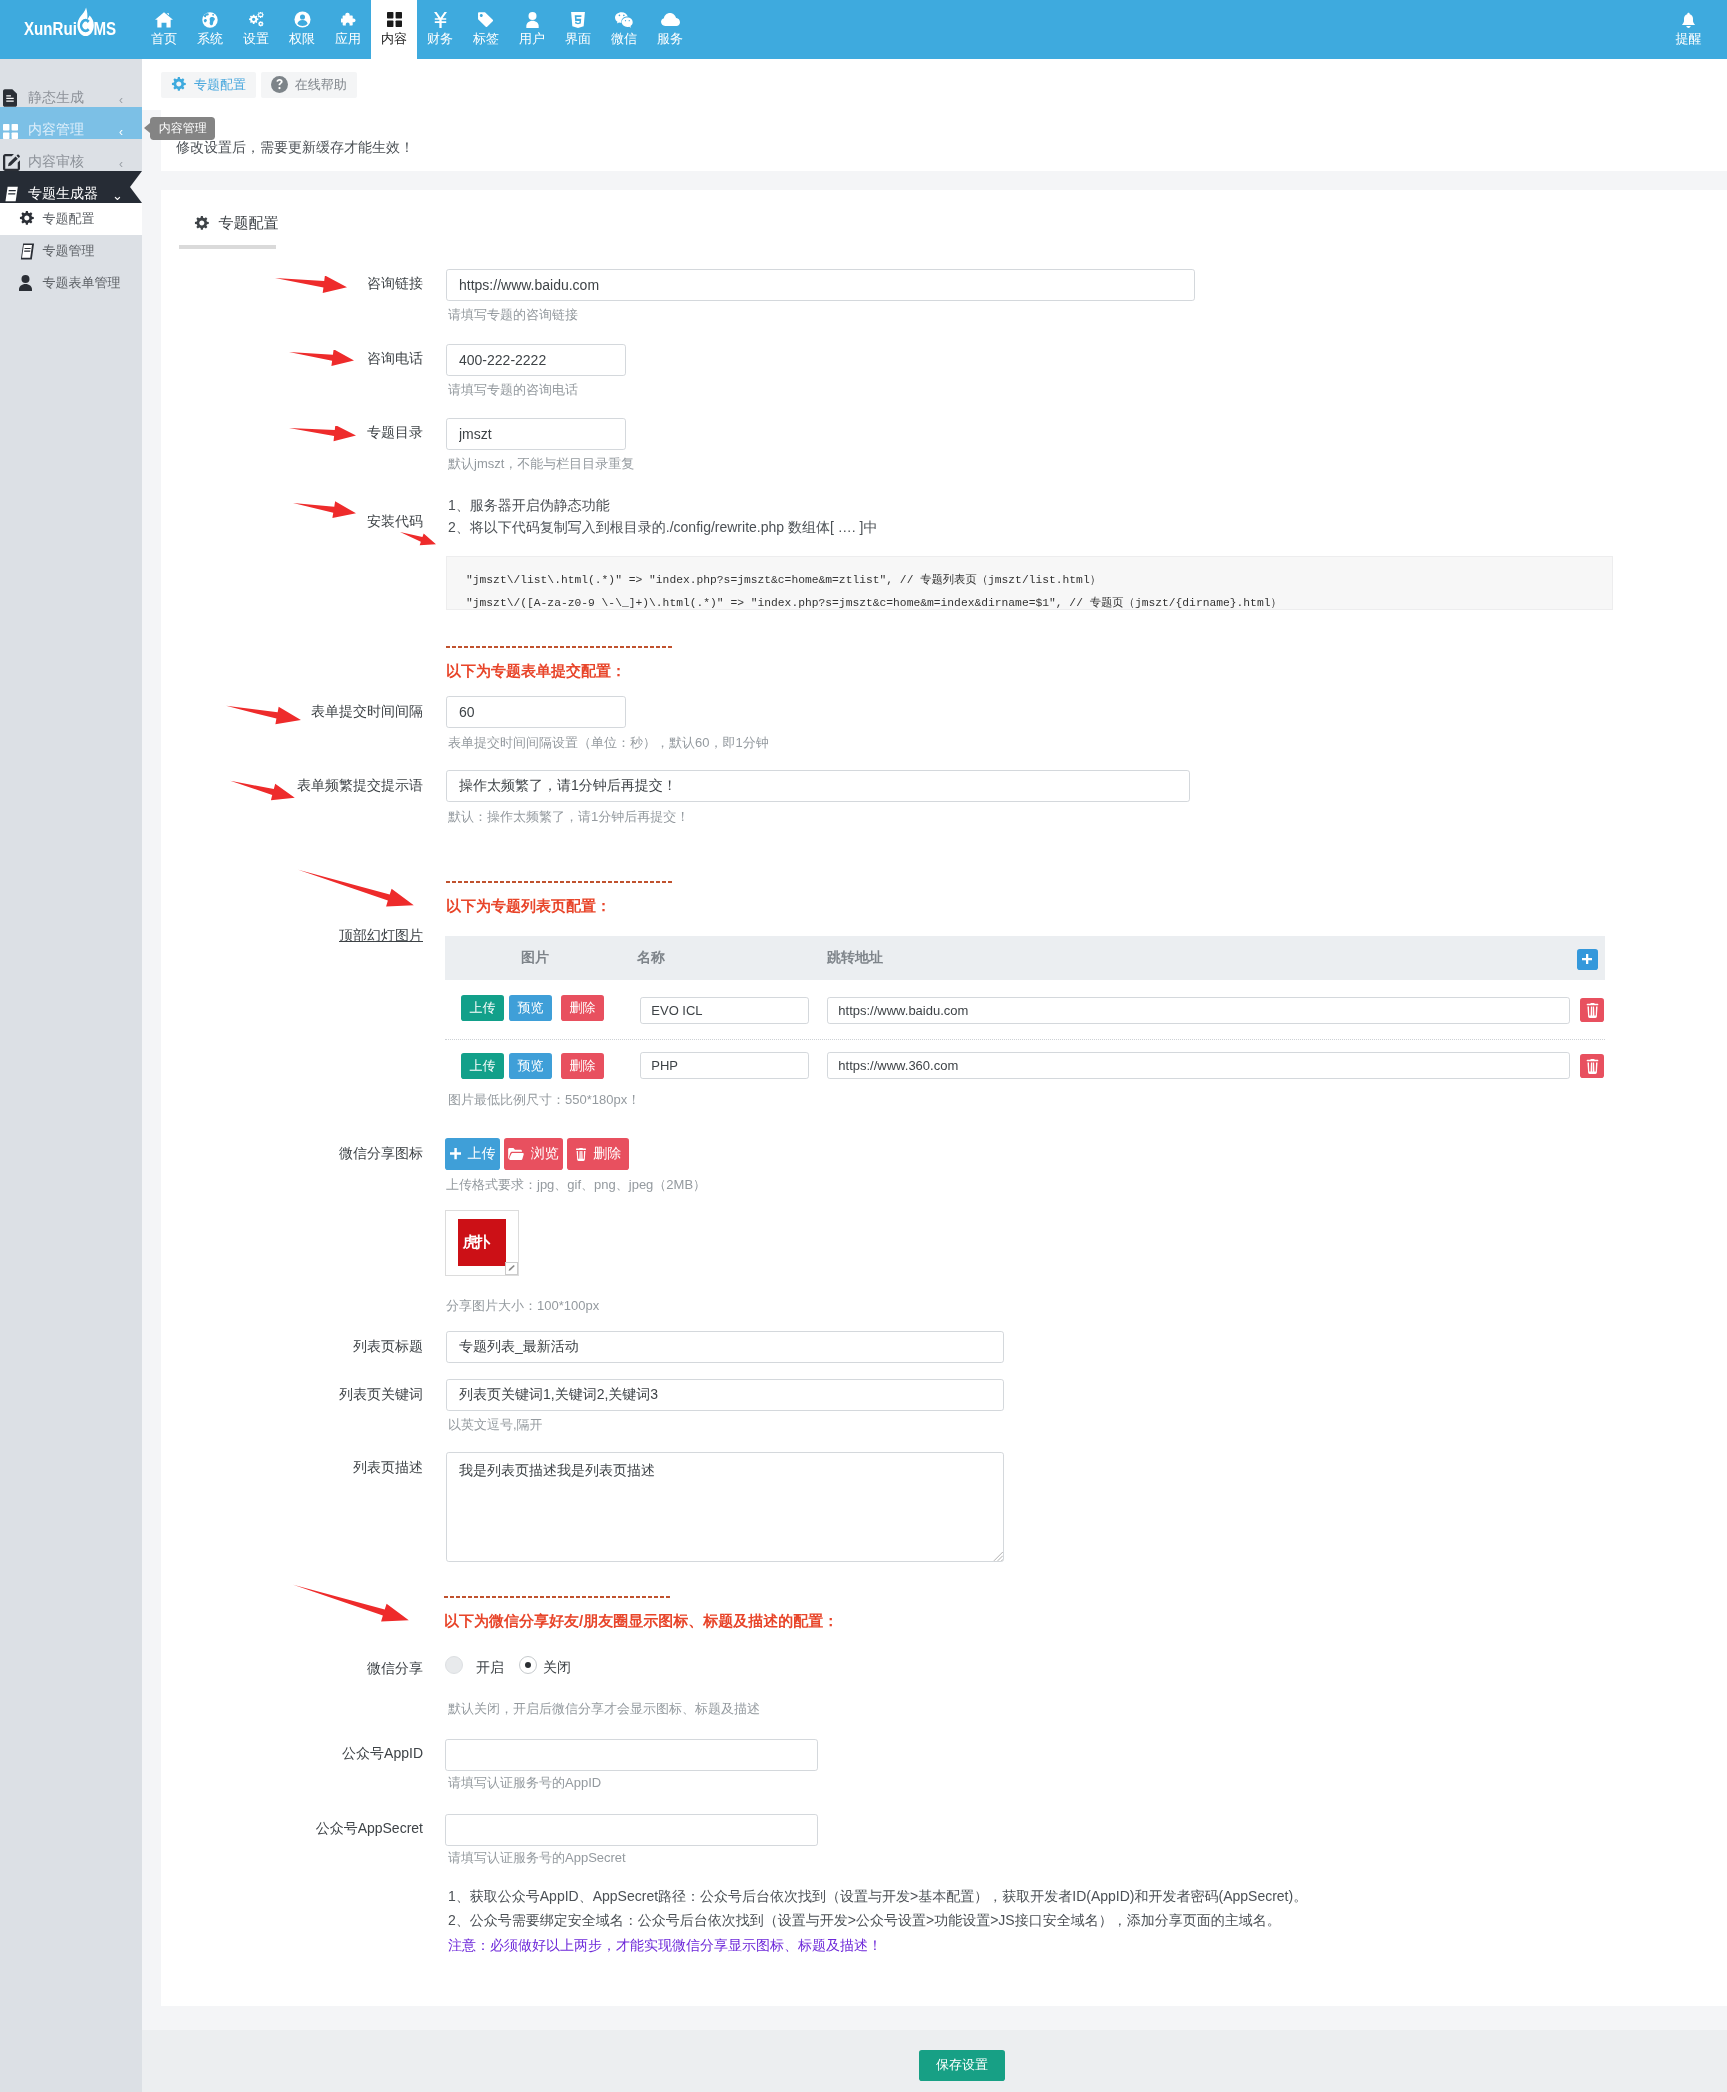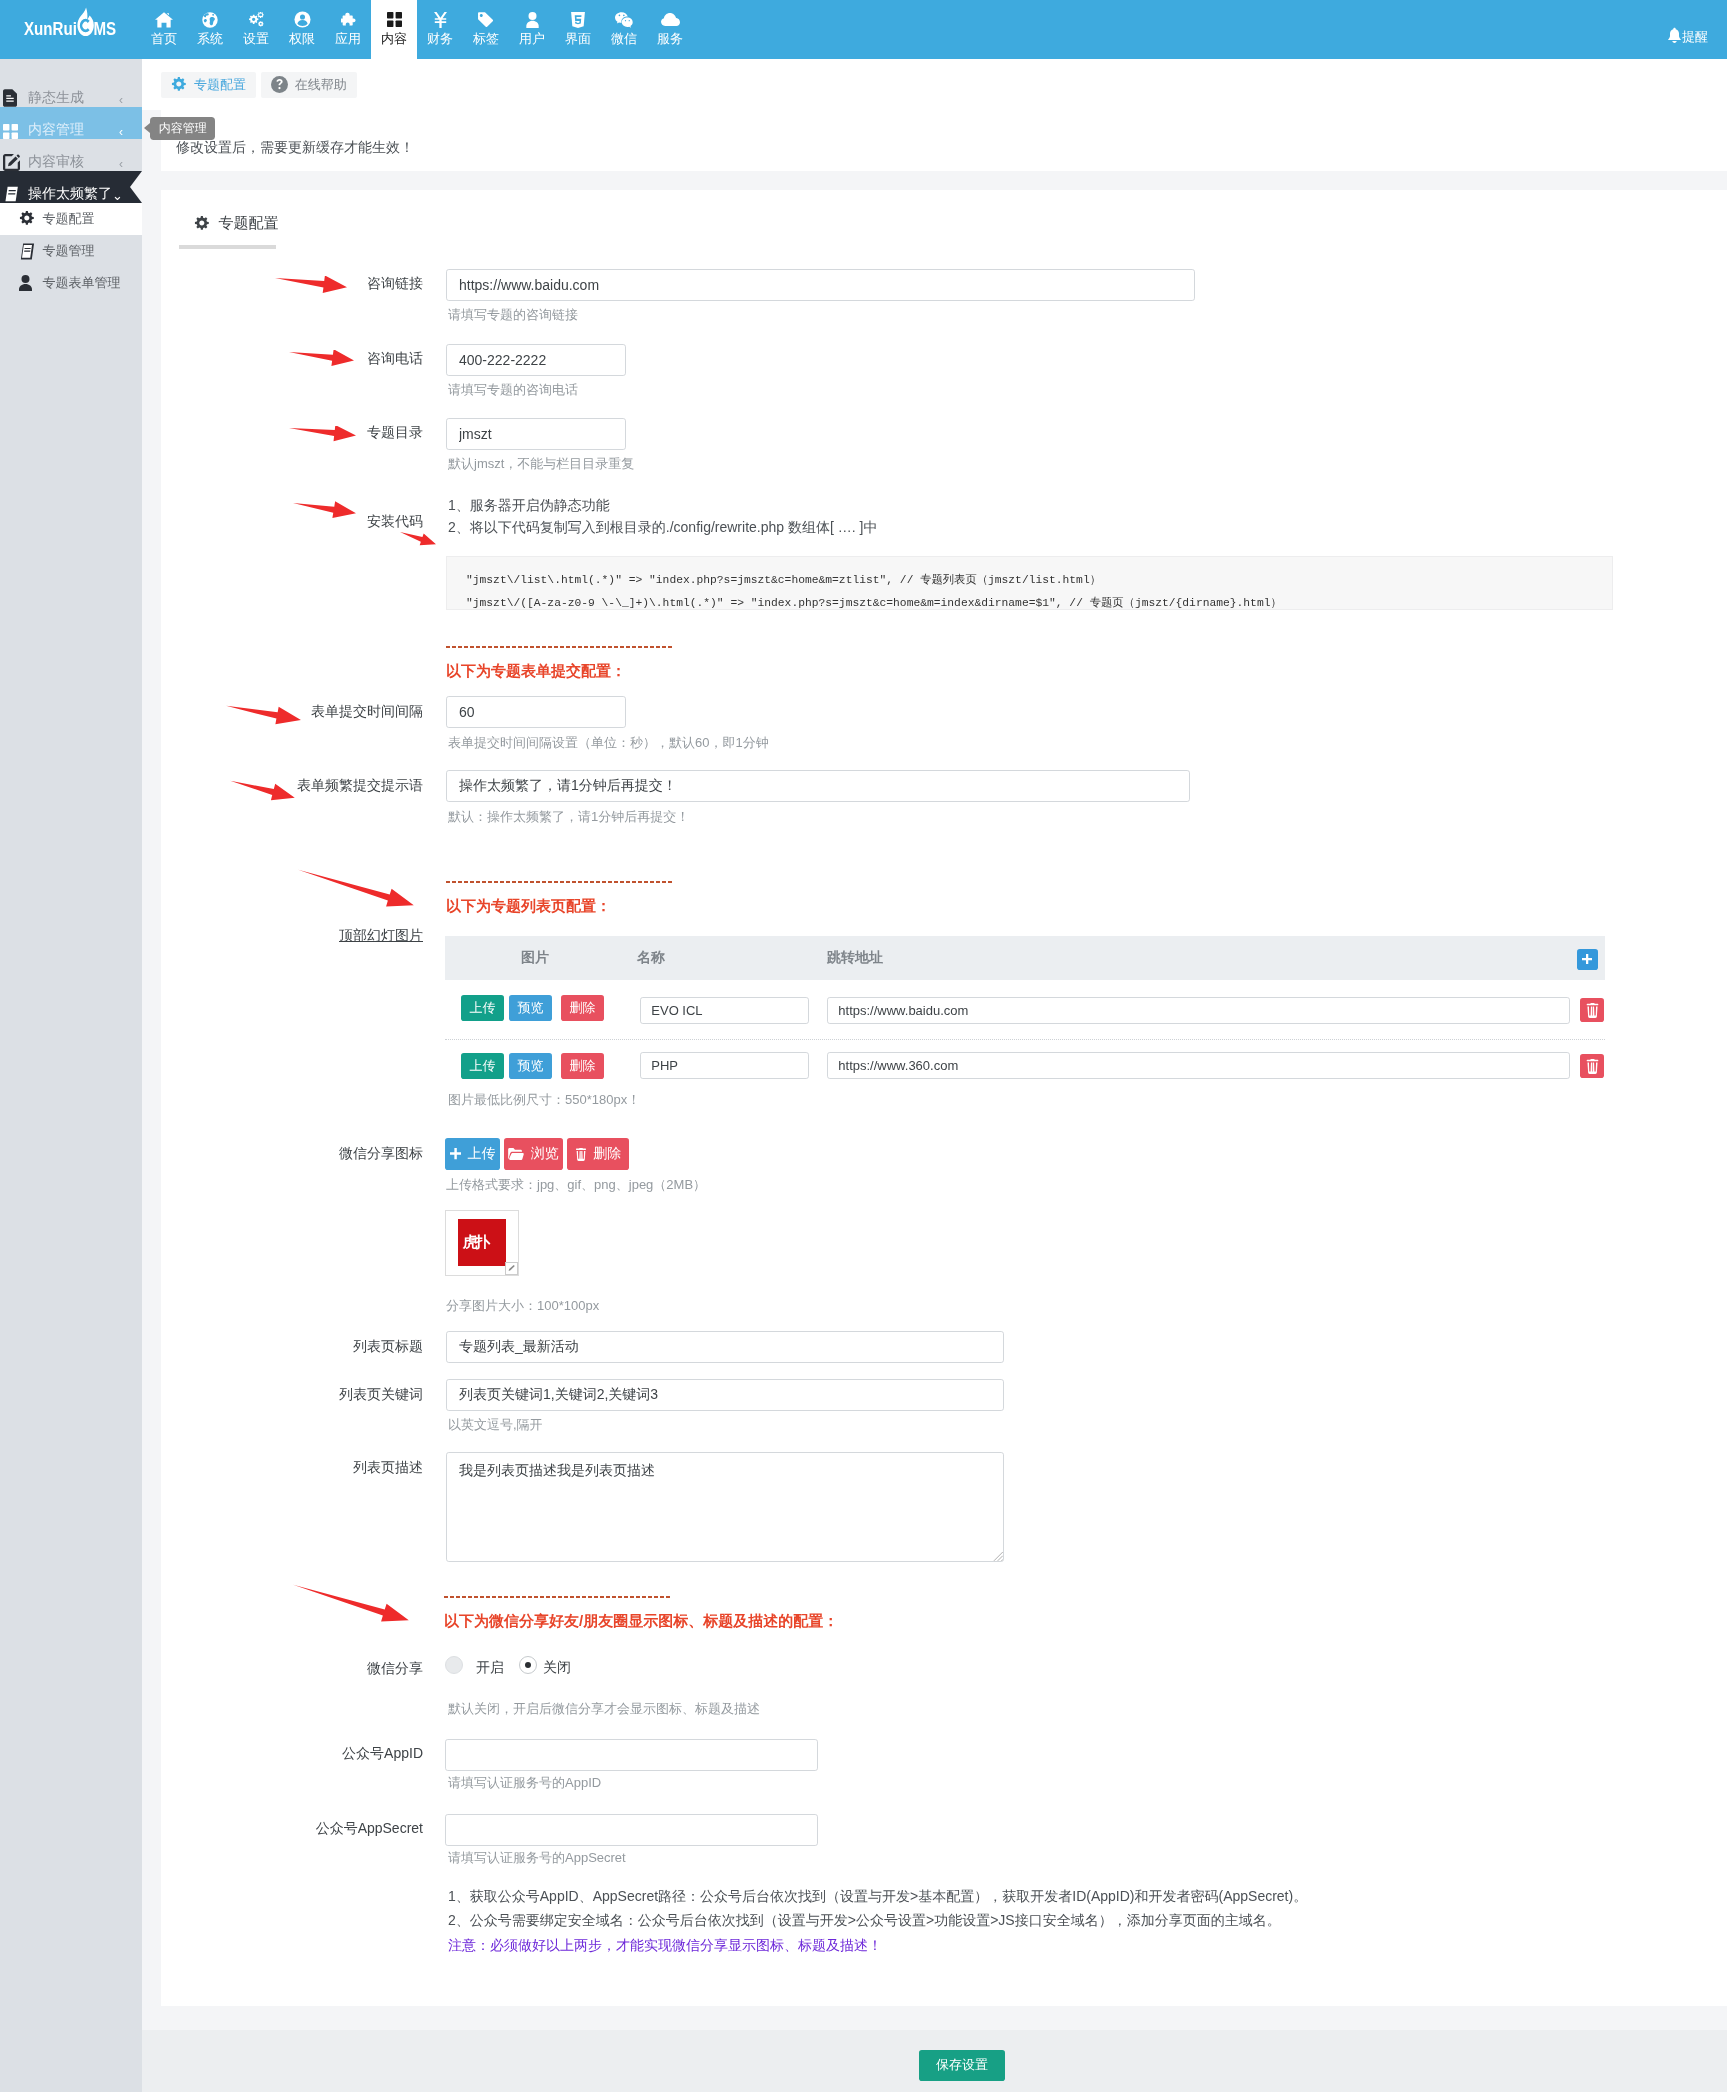--- a/index.html
+++ b/index.html
@@ -10,21 +10,21 @@
 
 .topbar { position:absolute; left:0; top:0; width:1728px; height:59px; background:#3eaade; }
 .logo { position:absolute; left:24px; top:17px; font-size:18px; font-weight:bold; color:#fff; letter-spacing:0px; display:flex; align-items:baseline; height:18px; line-height:18px; transform:scaleX(0.84); transform-origin:left center;}
 .logo .flamewrap { position:relative; width:19.7px; height:18px; margin:0 0px 0 0px; }
 .logo .flamewrap svg { position:absolute; left:0; top:-10.3px; }
 .nav { position:absolute; left:141px; top:0; height:59px; display:flex; }
 .nav-item { width:46px; height:59px; display:flex; flex-direction:column; align-items:center; justify-content:flex-start; color:#fff; cursor:pointer; padding-top:11.2px; }
 .nav-item .ni { height:17px; display:flex; align-items:center; justify-content:center; }
 .nav-item .nl { font-size:13px; margin-top:3.7px; line-height:14px; }
 .nav-item.active { background:#fff; color:#1b1b1b; }
-.notify { position:absolute; left:1667px; top:0; height:59px; width:43px; display:flex; align-items:center; justify-content:flex-start; color:#fff; padding-top:11.2px; }
+.notify { position:absolute; left:1667px; top:0; height:59px; width:43px; display:flex; flex-direction:column; align-items:center; justify-content:flex-start; color:#fff; padding-top:11.2px; }
 .notify .ni { height:17px; display:flex; align-items:center; }
 .notify .nl { font-size:13px; margin-top:3.7px; line-height:14px;}
 
 
 .sidebar { position:absolute; left:0; top:59px; width:142px; height:2033px; background:#dce0e5; padding-top:16px; z-index:5; }
 .side-item { position:relative; height:32px; display:flex; align-items:flex-end; padding-left:3px; font-size:14px; color:#8d9299; cursor:pointer; }
 .side-item .sic { width:25px; display:flex; align-items:center; justify-content:flex-start; color:#2b2f36; }
 .side-item .sl { flex:1; }
 .side-item .chev { margin-right:19px; color:#9aa0a6; font-size:12px; }
 .side-item.active-blue { background:#7cc0e6; color:#ddeefa; }
@@ -240,21 +240,21 @@
       <span class="chev">‹</span>
     </div>
     <div class="side-item group-open">
       <span class="sic">
         <svg width="17" height="18" viewBox="0 0 18 19">
           <path fill="#262c35" d="M4.0 0.6 L17.0 0.6 L14.4 18.4 L1.4 18.4 Z"></path>
           <path fill="#fff" d="M4.9 1.7 L15.7 1.7 L13.4 17.3 L2.6 17.3 Z"></path>
           <path fill="#262c35" d="M6.1 5.3 L13.6 5.3 L13.4 6.7 L5.9 6.7 Z M5.6 8.7 L13.1 8.7 L12.9 10.1 L5.4 10.1 Z"></path>
         </svg>
       </span>
-      <span class="sl">操作太频繁了</span>
+      <span class="sl">专题生成器</span>
       <span class="chev">⌄</span>
     </div>
     <div class="sub-item on">
       <span class="sic">
         <svg width="16" height="16" viewBox="0 0 17 17">
           <path fill="currentColor" d="M7.3 0 7 1.9c-.5.1-1 .3-1.4.6L4 1.4 2.5 2.9l1.1 1.6c-.3.4-.5.9-.6 1.4L1 6.3v2.1l2 .3c.1.5.3 1 .6 1.4L2.5 11.7 4 13.2l1.6-1.1c.4.3.9.5 1.4.6l.3 2h2.1l.3-2c.5-.1 1-.3 1.4-.6l1.6 1.1 1.5-1.5-1.1-1.6c.3-.4.5-.9.6-1.4l2-.3V6.3l-2-.3c-.1-.5-.3-1-.6-1.4L14.2 2.9 12.7 1.4 11.1 2.5c-.4-.3-.9-.5-1.4-.6L9.4 0zM8.3 4.8c1.5 0 2.7 1.2 2.7 2.7s-1.2 2.7-2.7 2.7S5.6 9 5.6 7.5s1.2-2.7 2.7-2.7z"></path>
         </svg>
       </span>
       <span>专题配置</span>
     </div>

